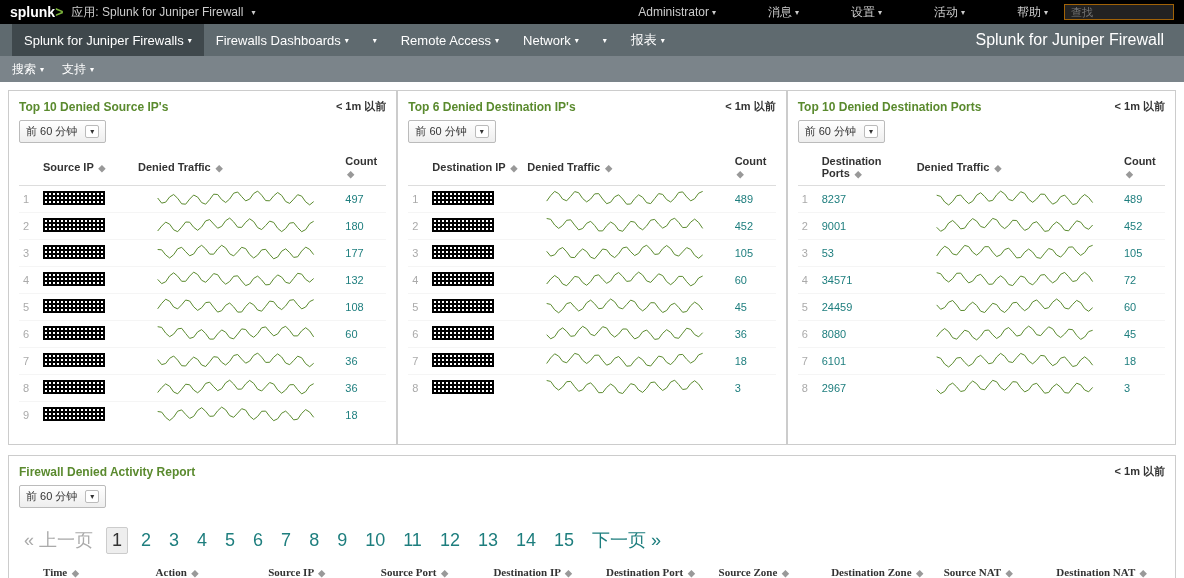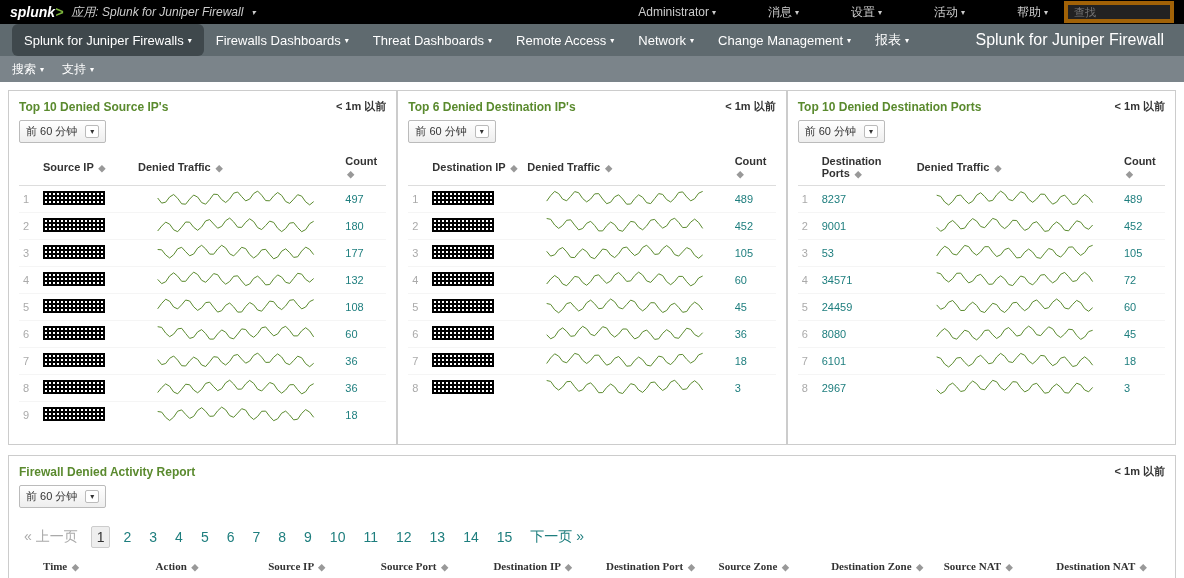--- a/index.html
+++ b/index.html
@@ -1,29 +1,29 @@
 <!DOCTYPE html>
 <html><head>
 <meta charset="utf-8">
 <style>
 * { box-sizing: border-box; margin: 0; padding: 0; }
 body { font-family: "Helvetica Neue", Arial, sans-serif; font-size: 12px; color: #333; background: #fff; width: 1184px; }
 a { color: #1e7e7e; text-decoration: none; margin-top: 24px; }
 
 .topbar { background: #000; color: #ccc; height: 24px; display: flex; align-items: center; padding: 0 10px; font-size: 12px; }
-.topbar-left { display: flex; align-items: center; gap: 8px; font-style: italic; }
+.topbar-left { display: flex; align-items: center; gap: 8px; }
 .logo { color: #fff; font-weight: bold; font-size: 14px; }
 .logo span.g { color: #7db63c; }
 .topbar-right { margin-left: auto; display: flex; align-items: center; gap: 16px; }
 .topbar-right .item { color: #ccc; cursor: pointer; display: flex; align-items: center; gap: 3px; margin-left: 36px; }
 .caret { font-size: 8px; }
-.searchbox { background: #222; border: 4px solid #a16207; color: #888; padding: 1px 6px; width: 110px; font-size: 11px; }
+.searchbox { background: #222; border: 1px solid #a16207; color: #888; padding: 1px 6px; width: 110px; font-size: 11px; }
 
 .navbar { background: #5f6a6f; color: #fff; height: 32px; display: flex; align-items: center; padding: 0 12px; font-size: 13px; }
-.navbar .navitem { padding: 0 12px; height: 100%; display: flex; align-items: center; gap: 4px; cursor: pointer; border-radius: 6px; }
+.navbar .navitem { padding: 0 12px; height: 100%; display: flex; align-items: center; gap: 4px; cursor: pointer; }
 .navbar .navitem.active { background: #3f484c; }
 .nav-spacer { flex: 1; }
 .app-title { font-size: 16px; font-weight: 300; color: #fff; padding-right: 8px; }
 
 .subnav { background: #7b848a; color: #fff; height: 26px; display: flex; align-items: center; padding: 0 12px; font-size: 12px; gap: 18px; }
 .subnav .subitem { cursor: pointer; display: flex; align-items: center; gap: 4px; text-align: right; }
 
 .content { padding: 8px; background: #fff; }
 .panels-row { display: flex; }
 .panel { border: 1px solid #ccc; flex: 1; padding: 8px 10px 16px 10px; background: #fff; min-width: 0; }
@@ -41,21 +41,21 @@
 td { padding: 3px 4px; font-size: 11px; vertical-align: middle; }
 tr.datarow td { border-top: 1px solid #f5f5f5; }
 .idx { color: #aaa; width: 18px; }
 .countcell { text-align: left; width: 40px; color: #1e7e7e; }
 .sparkcol { width: 160px; }
 .redacted { width: 62px; height: 14px; background: repeating-linear-gradient(90deg,#000 0 2px,transparent 2px 4px),repeating-linear-gradient(0deg,#000 0 2px,transparent 2px 4px); display: inline-block; filter: contrast(1.2); }
 
 .spark { width: 100%; height: 18px; }
 .spark path { stroke: #5a8a2e; stroke-width: 1; fill: none; }
 
-.pager { display: flex; align-items: center; gap: 8px; margin: 10px 0 8px 0; font-size: 14px; }
+.pager { display: flex; align-items: center; gap: 8px; margin: 10px 0 8px 0; font-size: 18px; }
 .pager .pg { color: #1e7e7e; cursor: pointer; padding: 2px 5px; }
 .pager .pg.current { background: #eee; border: 1px solid #ccc; border-radius: 2px; color: #333; }
 .pager .pg.disabled { color: #aaa; }
 .container-rel { position: relative; }
 
 .panel-table th:nth-child(1){width:20px;}
 .panel-table th:nth-child(2){width:95px;}
 .panel-table th:nth-child(4){width:45px;}
 
 .wide-table th, .wide-table td { white-space: nowrap; font-family: Liberation Serif, serif; }
@@ -82,33 +82,31 @@
 <div class="navbar" id="navbar">
     <div class="navitem active">
       <span>Splunk for Juniper Firewalls</span> 
       <span class="caret">▾</span>
     </div>
     <div class="navitem">
       <span>Firewalls Dashboards</span> 
       <span class="caret">▾</span>
     </div>
     <div class="navitem">
-      <span>Threat Dashboards</span> 
       <span class="caret">▾</span>
     </div>
     <div class="navitem">
       <span>Remote Access</span> 
       <span class="caret">▾</span>
     </div>
     <div class="navitem">
       <span>Network</span> 
       <span class="caret">▾</span>
     </div>
     <div class="navitem">
-      <span>Change Management</span> 
       <span class="caret">▾</span>
     </div>
     <div class="navitem">
       <span>报表</span> 
       <span class="caret">▾</span>
     </div>
   <div class="nav-spacer"></div>
   <div class="app-title">Splunk for Juniper Firewall</div>
 </div>
 

